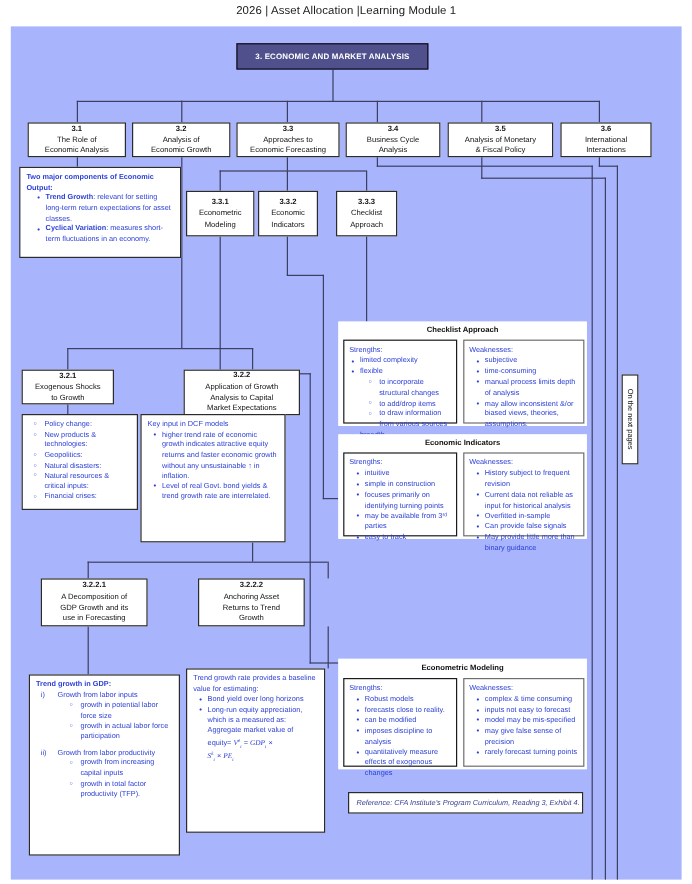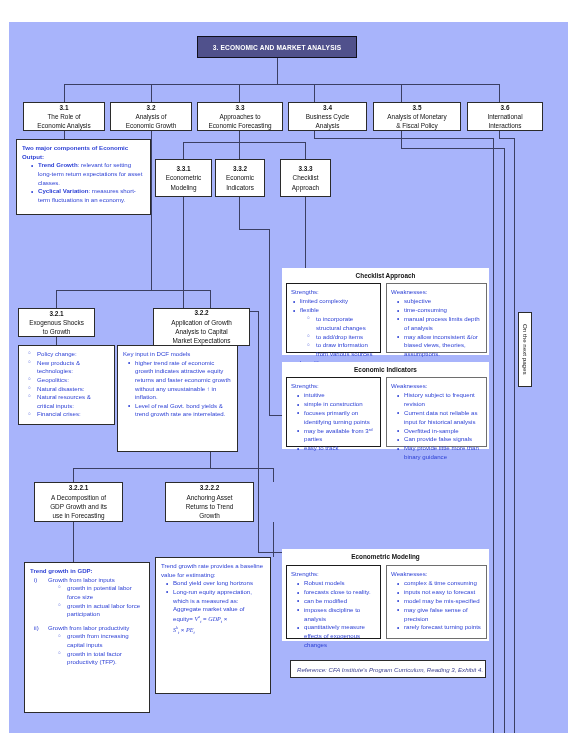--- a/index.html
+++ b/index.html
@@ -136,20 +136,21 @@
     white-space: nowrap;
   }
   sup, sub { font-size: 70%; }
   .it { font-style: italic; font-family: "Liberation Serif", serif; }
 </style>
 </head>
 <body>
 
 <div id="page">
 
+  <div class="hdr">2026 | Asset Allocation |Learning Module 1</div>
 
   <div class="canvas">
 
     <div class="ln lnv" style="left:268px; top:36px; height:27px;"></div>
 
     <div class="ln lnh" style="left:142px; top:62px; width:250px;"></div>
 
     <div class="ln lnv" style="left:55px;  top:62px; height:18px;"></div>
     <div class="ln lnv" style="left:142px; top:62px; height:18px;"></div>
     <div class="ln lnv" style="left:230px; top:62px; height:18px;"></div>

